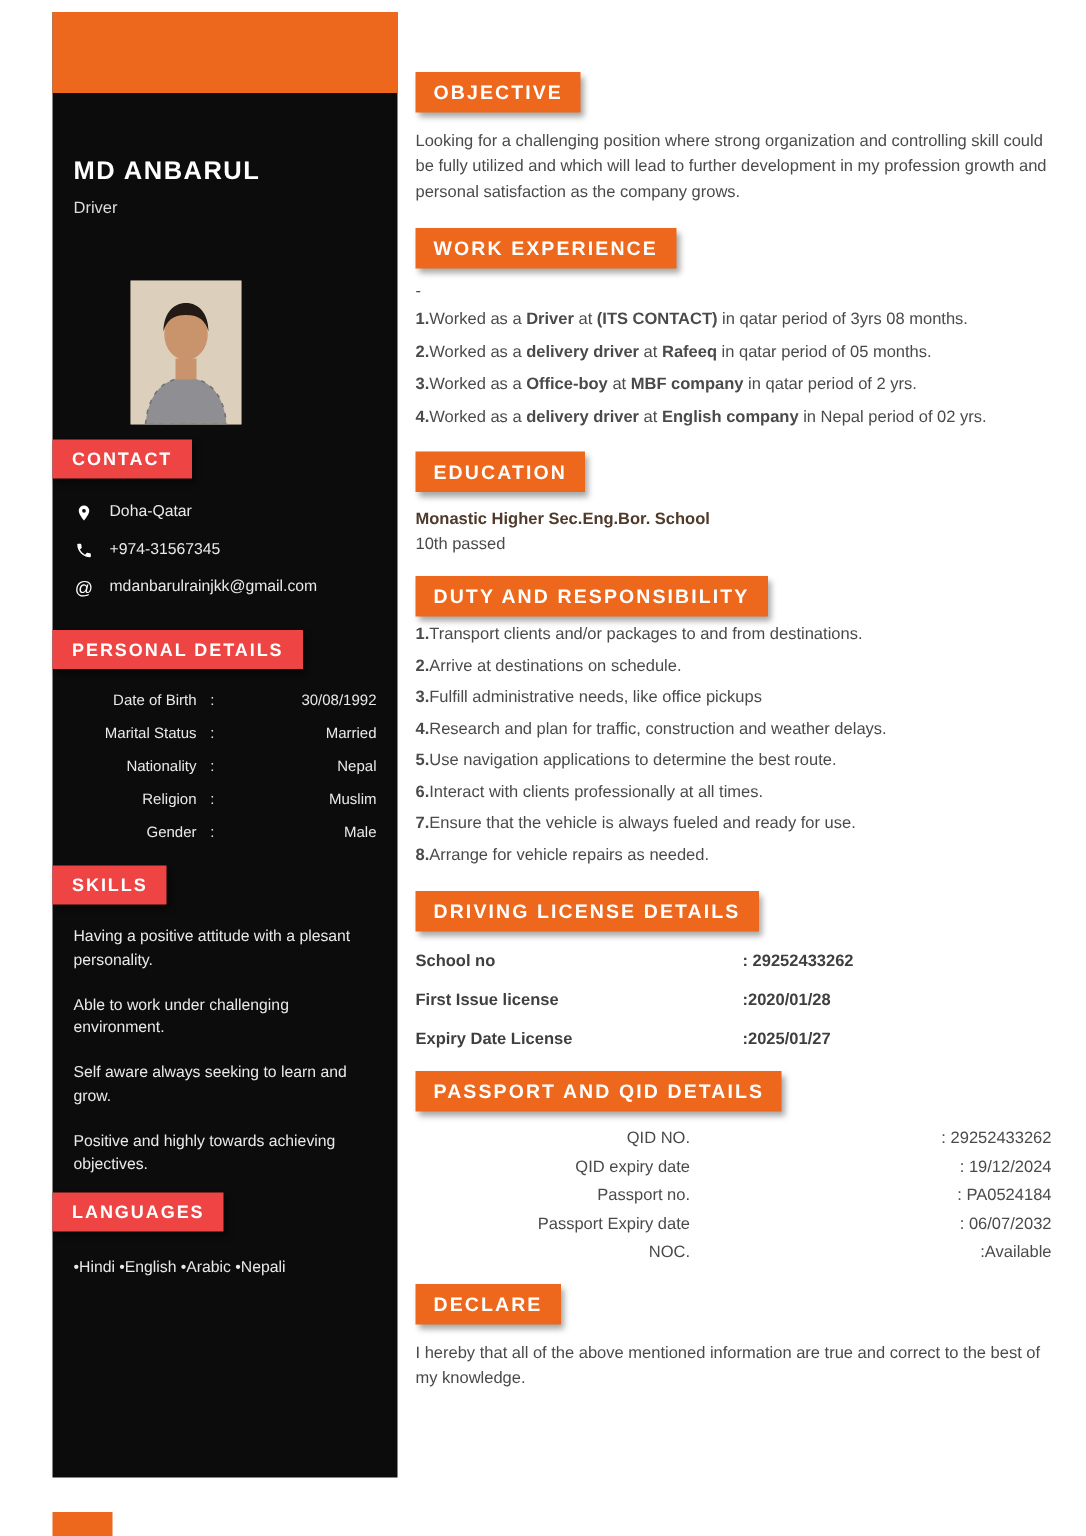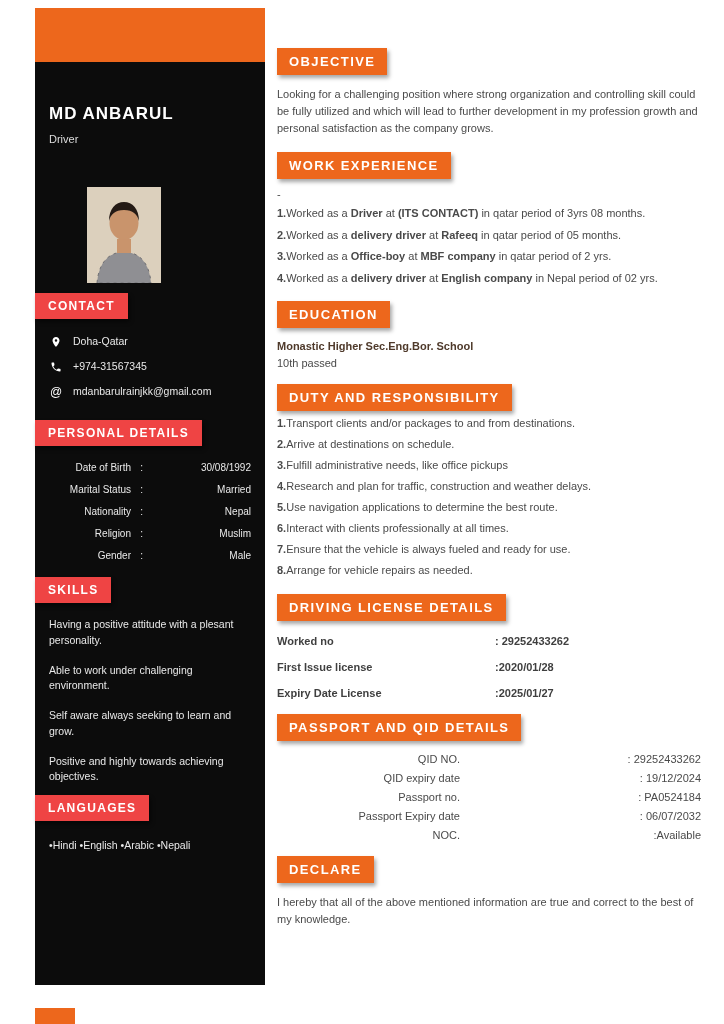--- a/index.html
+++ b/index.html
@@ -155,21 +155,21 @@
       <div class="duty-item"><b>4.</b><span>Research and plan for traffic, construction and weather delays.</span></div>
       <div class="duty-item"><b>5.</b><span>Use navigation applications to determine the best route.</span></div>
       <div class="duty-item"><b>6.</b><span>Interact with clients professionally at all times.</span></div>
       <div class="duty-item"><b>7.</b><span>Ensure that the vehicle is always fueled and ready for use.</span></div>
       <div class="duty-item"><b>8.</b><span>Arrange for vehicle repairs as needed.</span></div>
     </section>
 
     <section>
       <div class="main-header">DRIVING LICENSE DETAILS</div>
       <div class="lic-grid">
-        <span>Worked no</span>
+        <span>School no</span>
         <span>: 29252433262</span>
         <span>First Issue license</span>
         <span>:2020/01/28</span>
         <span>Expiry Date License</span>
         <span>:2025/01/27</span>
       </div>
     </section>
 
     <section>
       <div class="main-header">PASSPORT AND QID DETAILS</div>

